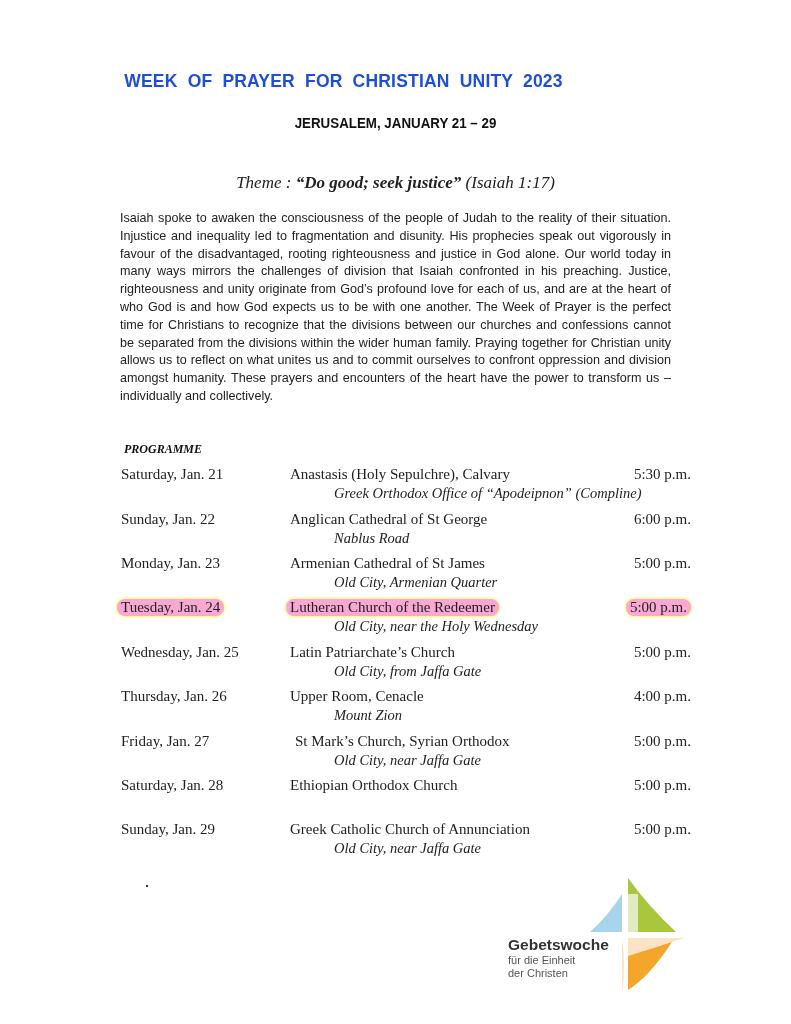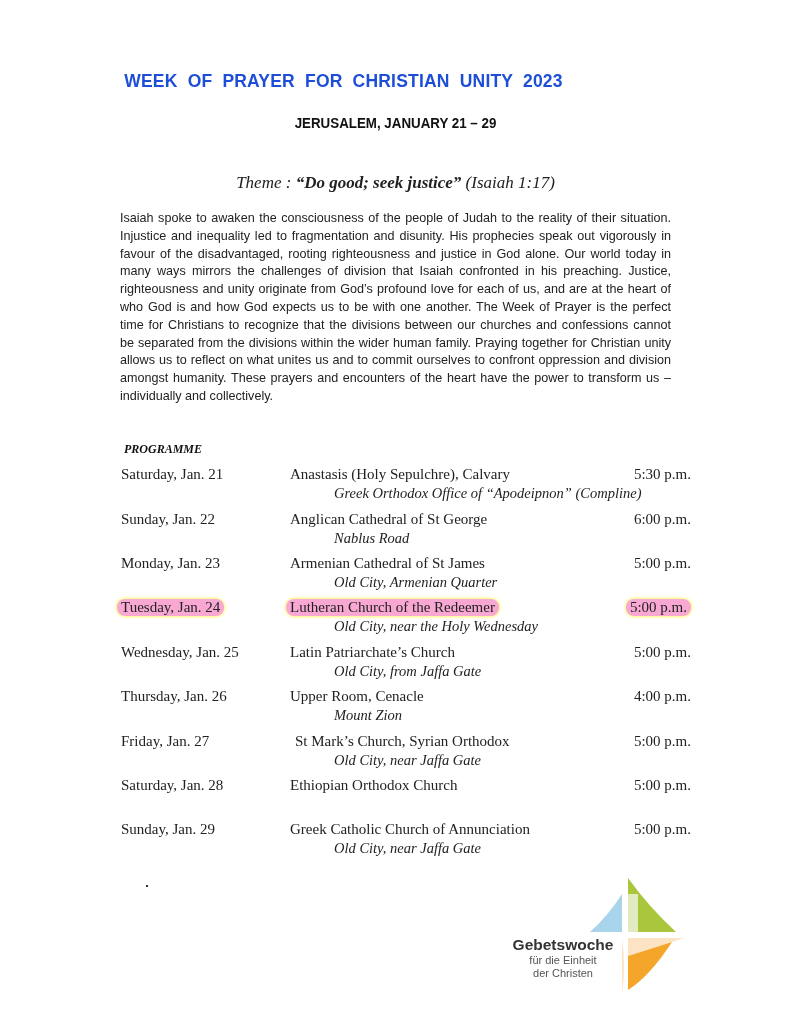--- a/index.html
+++ b/index.html
@@ -30,21 +30,21 @@
   }
   .row { position: absolute; left: 0; width: 791px; height: 40px;
     font-family: "Liberation Serif", serif; font-size: 15px; color: #222; padding-left: 26px; }
   .row .day { position: absolute; left: 121px; top: 0; }
   .row .venue { position: absolute; left: 290px; top: 0; }
   .row .loc { position: absolute; left: 290px; top: 19px; font-style: italic; font-size: 14.5px; margin-left: 44px; }
   .row .time { position: absolute; right: 126px; top: 0; }
   .hl { background: #f9a8d4; border-radius: 8px; padding: 0 4px; margin-left: -4px; box-shadow: 0 0 3px 1px #fdf66b; }
   .dot { position: absolute; left: 146px; top: 885px; width: 2px; height: 2px; background: #333; }
   .logo { position: absolute; left: 508px; top: 876px; width: 180px; height: 120px; }
-  .logo-text { position: absolute; left: 0; top: 60px; width: 110px; text-align: center; font-family: "Liberation Sans", sans-serif; }
+  .logo-text { position: absolute; left: 0; top: 60px; width: 110px; text-align: left; font-family: "Liberation Sans", sans-serif; }
   .logo-title { font-weight: bold; font-size: 15.5px; color: #333; display: block; line-height: 18px; }
   .logo-sub { font-size: 11px; color: #555; display: block; line-height: 13px; }
   .logo svg { position: absolute; left: 80px; top: 0; }
 </style>
 </head>
 <body>
 
 <div class="title">WEEK OF PRAYER FOR CHRISTIAN UNITY 2023</div>
 <div class="subtitle">JERUSALEM, JANUARY 21 – 29</div>
 <div class="theme"><span>Theme : </span><b>“Do good; seek justice”</b><span> (Isaiah 1:17)</span></div>

